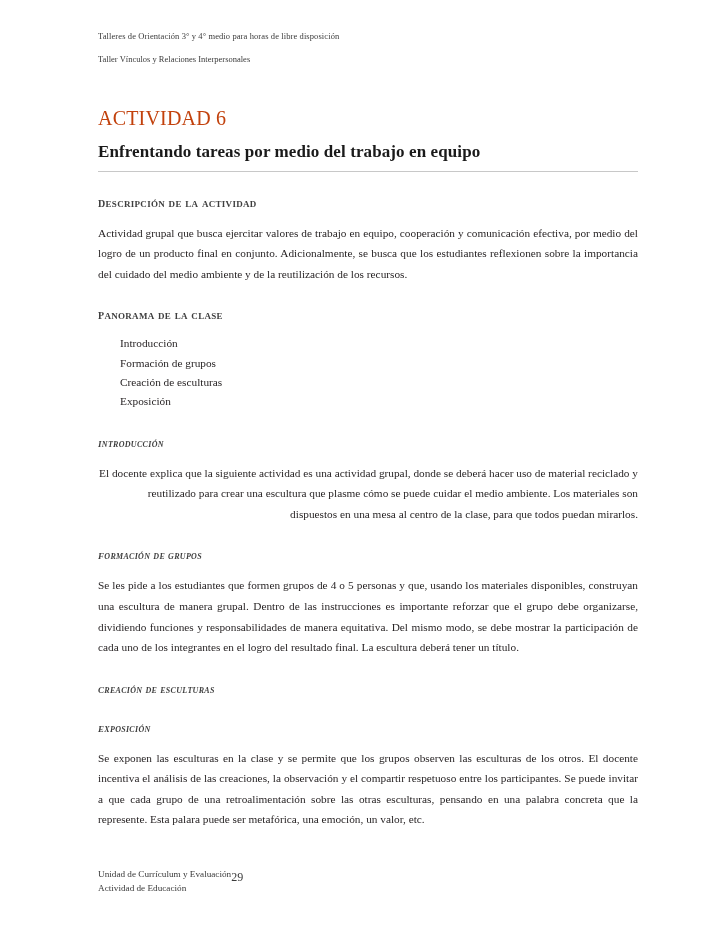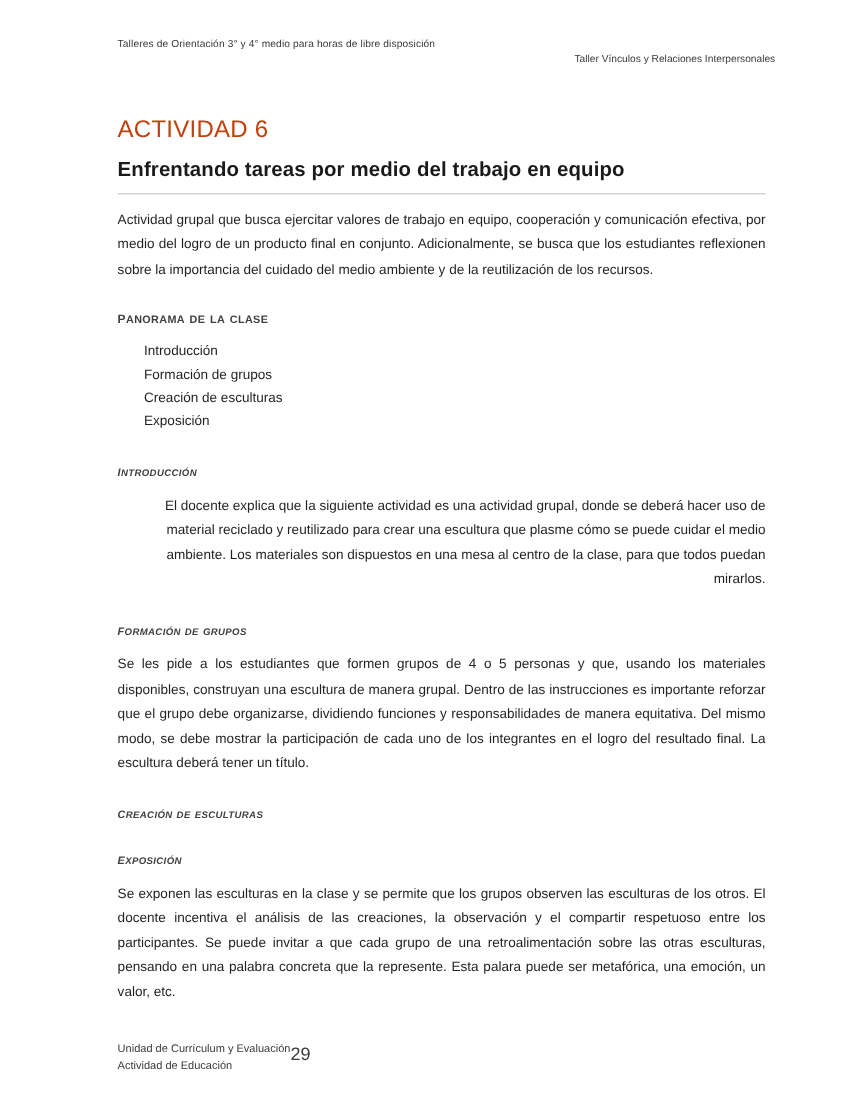--- a/index.html
+++ b/index.html
@@ -12,34 +12,36 @@
     color: #231f20;
   }
   .page {
     position: relative;
     width: 720px;
     height: 932px;
     background: #ffffff;
     box-sizing: border-box;
     padding: 30px 82px 0 98px;
     overflow: hidden;
+    font-family: Liberation Serif, serif;
   }
 
   
   .header {
     font-size: 8.5px;
     color: #3a3a3a;
     line-height: 1.5;
   }
   .header .left {
     text-align: left;
     letter-spacing: 0.1px;
   }
   .header .right {
-    text-align: right;
+    text-align: left;
+    margin-top: 10px;
     margin-right: -8px;
     color: #3a3a3a;
   }
 
   
   .act-title {
     font-size: 20px;
     font-weight: normal;
     color: #c2410c;
     margin: 41px 0 0 0;
@@ -108,36 +110,37 @@
     right: 82px;
     bottom: 36px;
     display: flex;
     align-items: flex-start;
     justify-content: flex-start;
     font-size: 9.2px;
     color: #3a3a3a;
     line-height: 1.5;
   }
   .footer .flines div { white-space: nowrap; }
-  .footer .pageno { font-size: 15px; color: #3a3a3a; padding-right: 18px; }
+  .footer .pageno { font-size: 12px; color: #3a3a3a; padding-right: 18px; }
 </style>
 </head>
 <body>
 
 <div class="page">
 
   <div class="header">
     <div class="left">Talleres de Orientación 3° y 4° medio para horas de libre disposición</div>
     <div class="right">Taller Vínculos y Relaciones Interpersonales</div>
   </div>
 
   <h1 class="act-title">ACTIVIDAD 6</h1>
   <h2 class="act-subtitle">Enfrentando tareas por medio del trabajo en equipo</h2>
   <hr class="rule">
 
+  <h3 class="sec-head">Descripción de la actividad</h3>
   <p class="body">Actividad grupal que busca ejercitar valores de trabajo en equipo, cooperación y comunicación efectiva, por medio del logro de un producto final en conjunto. Adicionalmente, se busca que los estudiantes reflexionen sobre la importancia del cuidado del medio ambiente y de la reutilización de los recursos.</p>
 
   <h3 class="sec-head">Panorama de la clase</h3>
   <ul class="plain">
     <li>Introducción</li>
     <li>Formación de grupos</li>
     <li>Creación de esculturas</li>
     <li>Exposición</li>
   </ul>
 

